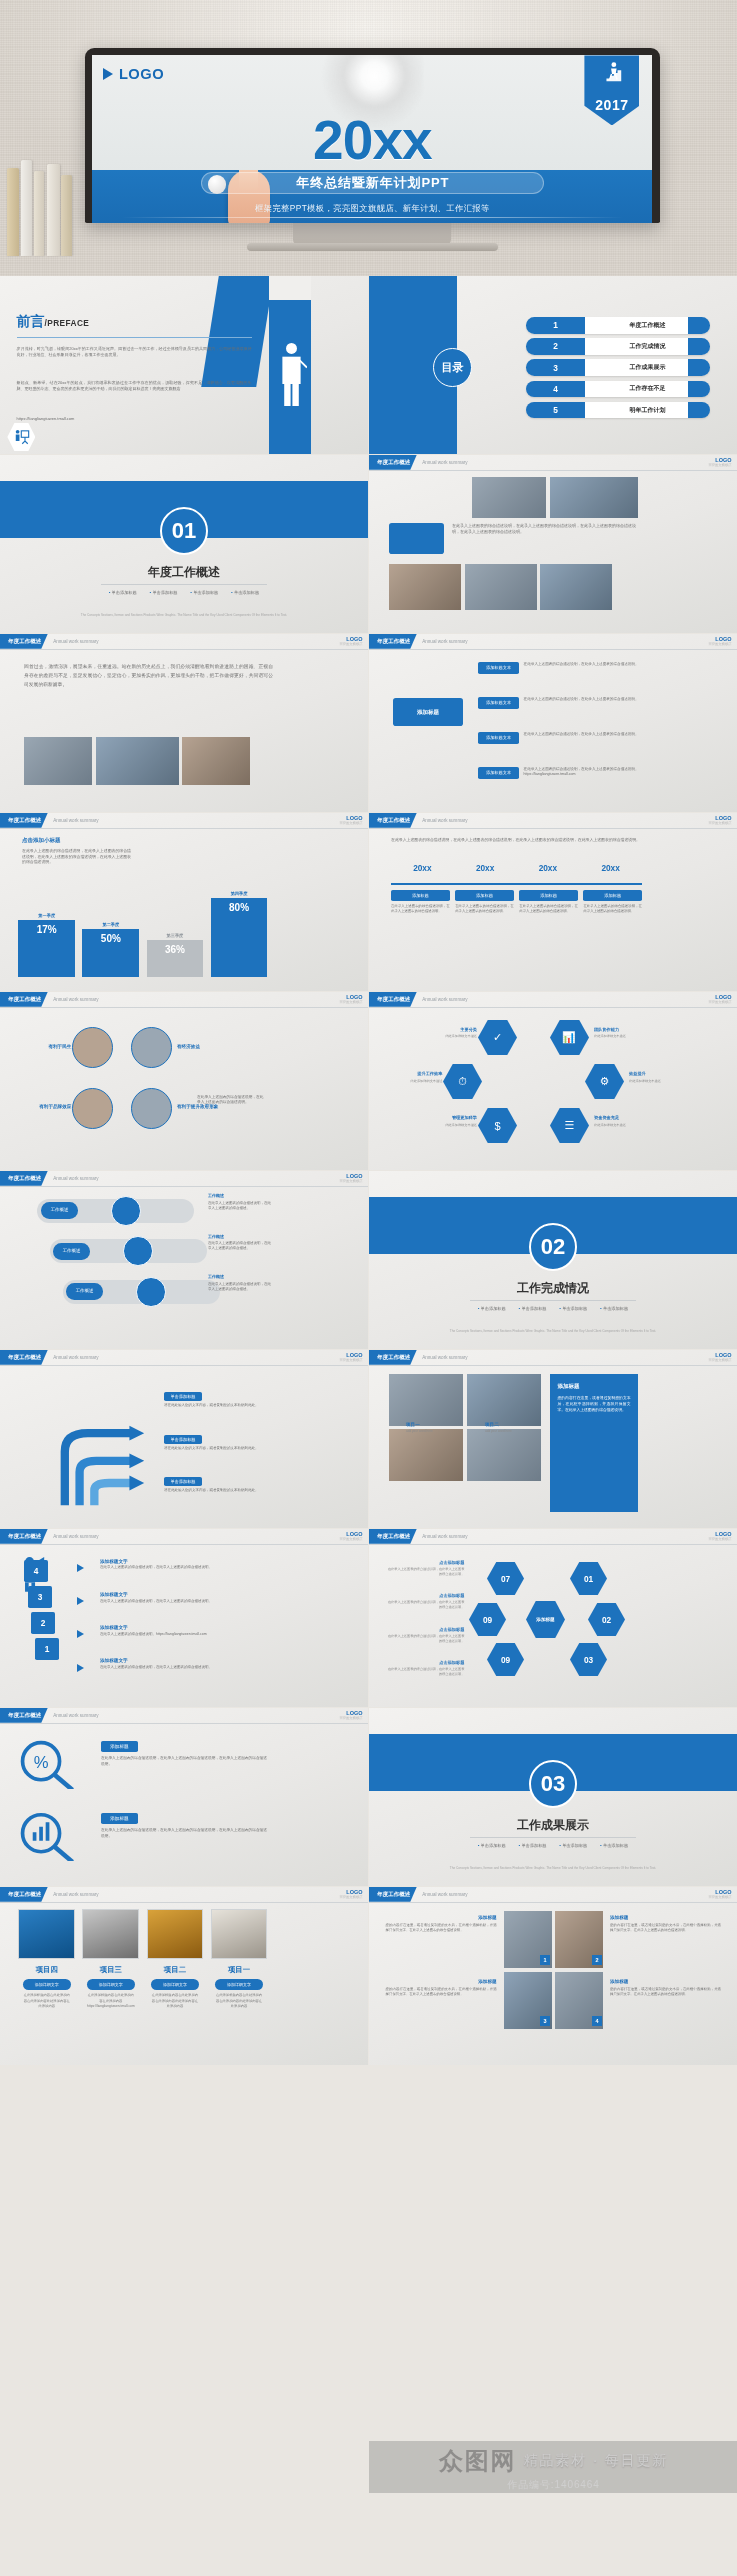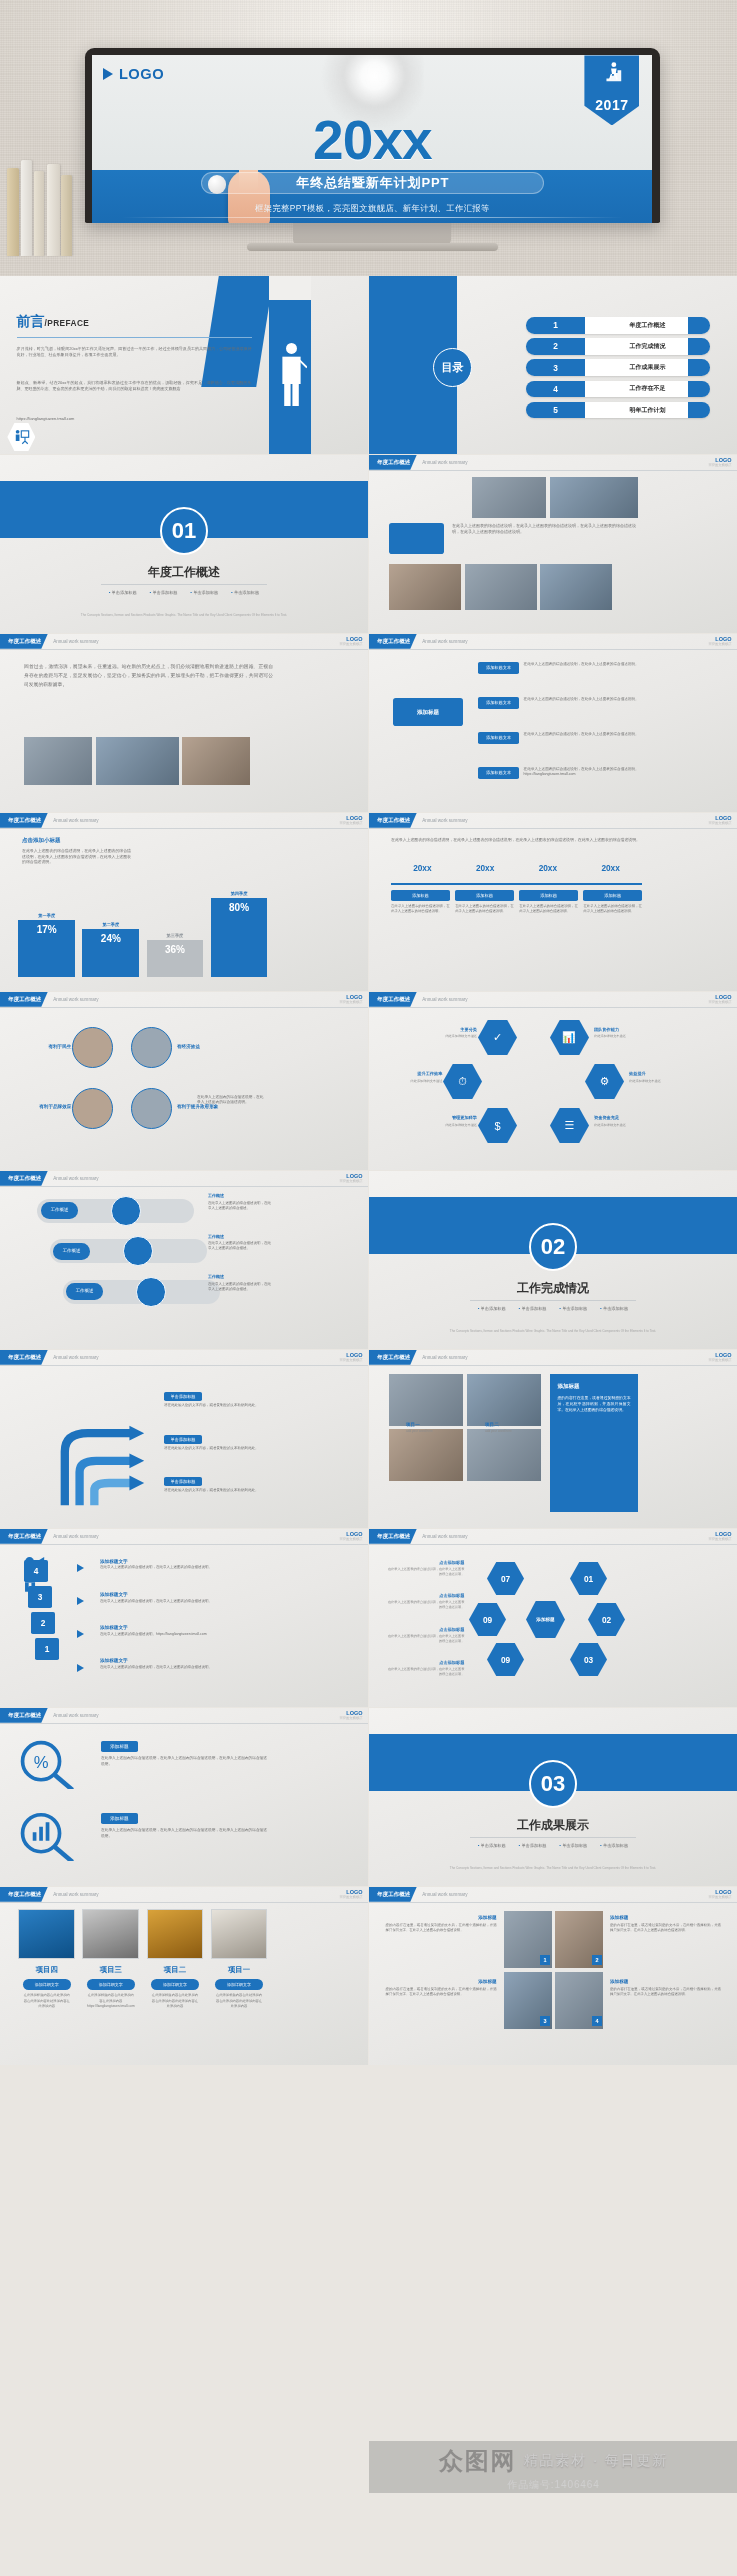--- a/index.html
+++ b/index.html
@@ -403,21 +403,21 @@
     <div id="bars" style="position:absolute;left:18.4px;top:66px;width:249px;height:98px;display:flex;align-items:flex-end;gap:7.4px">
         <div style="flex: 1 1 0%; display: flex; flex-direction: column; justify-content: flex-end; align-items: center;">
           <div style="font-size: 4.2px; font-weight: bold; color: rgb(29, 111, 186); margin-bottom: 1.8px;">第一季度</div>
           <div style="width: 100%; height: 57px; background: rgb(29, 114, 189); display: flex; align-items: flex-start; justify-content: center; padding-top: 3.7px; color: rgb(255, 255, 255); font-size: 10px; font-weight: bold;">
             <span>17%</span>
           </div>
         </div>
         <div style="flex: 1 1 0%; display: flex; flex-direction: column; justify-content: flex-end; align-items: center;">
           <div style="font-size: 4.2px; font-weight: bold; color: rgb(29, 111, 186); margin-bottom: 1.8px;">第二季度</div>
           <div style="width: 100%; height: 48px; background: rgb(29, 114, 189); display: flex; align-items: flex-start; justify-content: center; padding-top: 3.7px; color: rgb(255, 255, 255); font-size: 10px; font-weight: bold;">
-            <span>24%</span>
+            <span>50%</span>
           </div>
         </div>
         <div style="flex: 1 1 0%; display: flex; flex-direction: column; justify-content: flex-end; align-items: center;">
           <div style="font-size: 4.2px; font-weight: bold; color: rgb(142, 148, 154); margin-bottom: 1.8px;">第三季度</div>
           <div style="width: 100%; height: 37px; background: rgb(185, 190, 194); display: flex; align-items: flex-start; justify-content: center; padding-top: 3.7px; color: rgb(255, 255, 255); font-size: 10px; font-weight: bold;">
             <span>36%</span>
           </div>
         </div>
         <div style="flex: 1 1 0%; display: flex; flex-direction: column; justify-content: flex-end; align-items: center;">
           <div style="font-size: 4.2px; font-weight: bold; color: rgb(29, 111, 186); margin-bottom: 1.8px;">第四季度</div>

